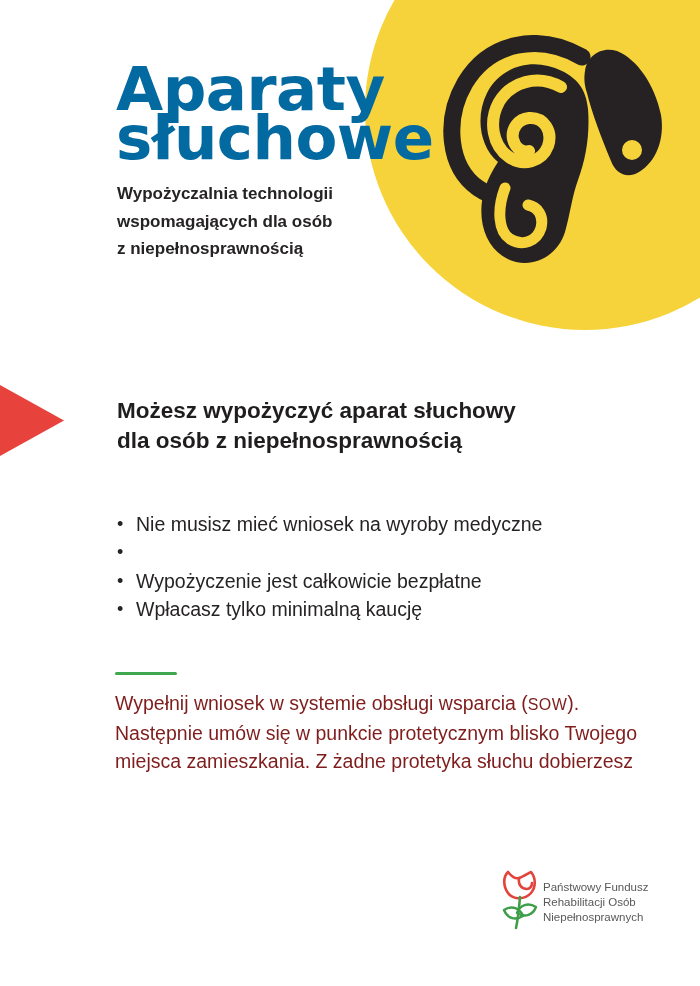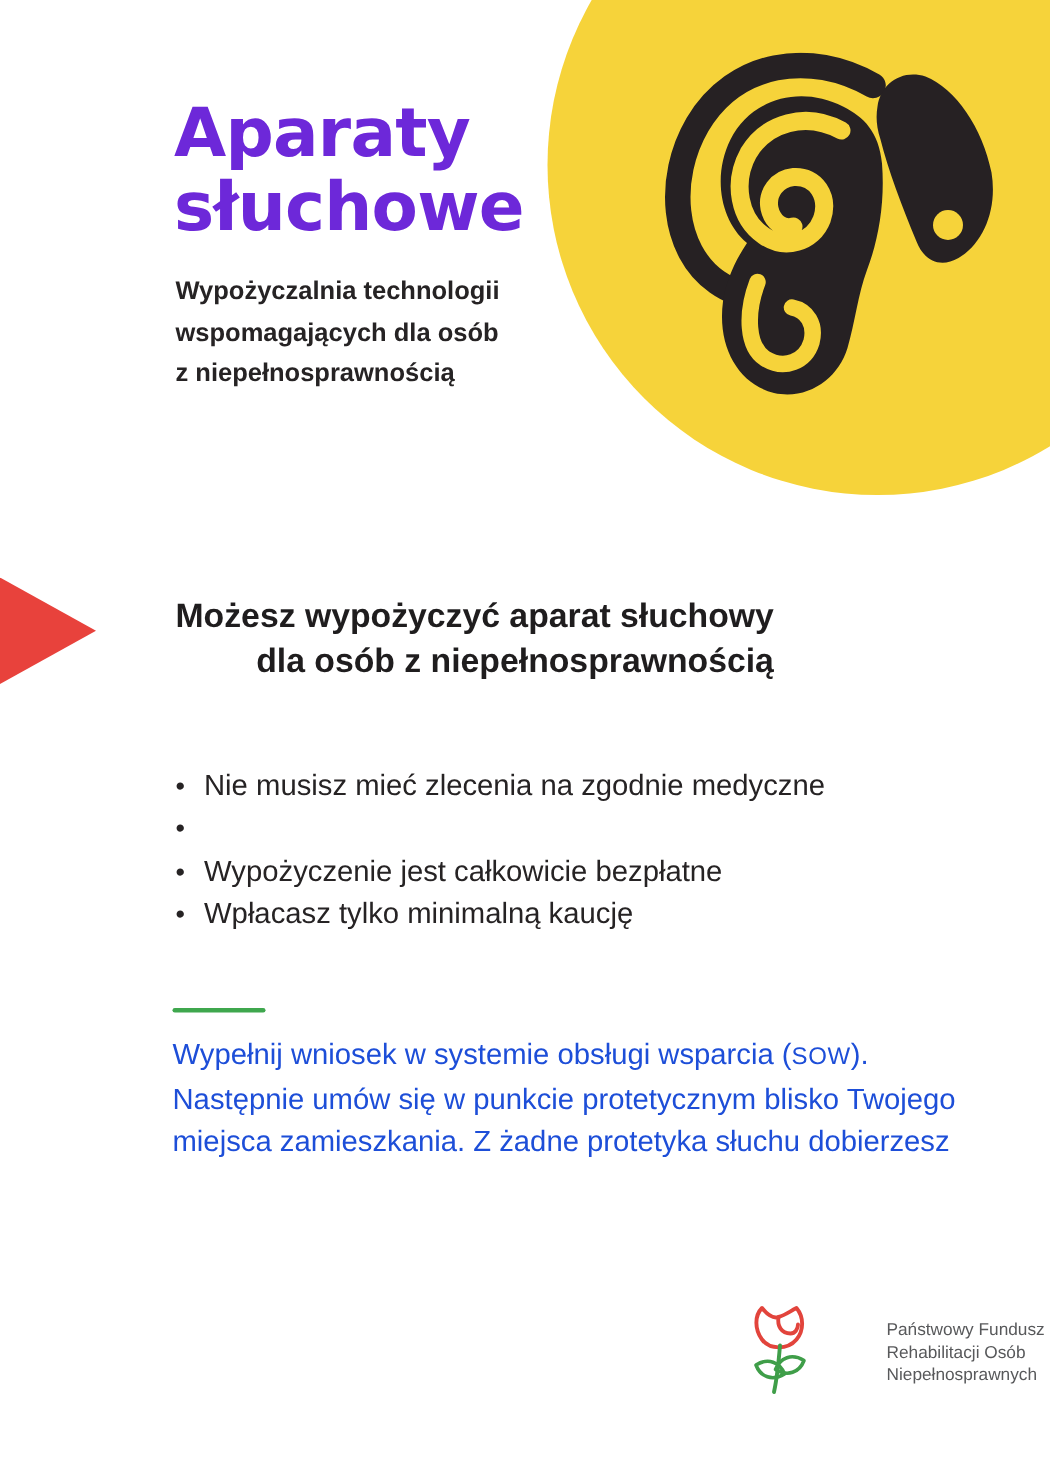--- a/index.html
+++ b/index.html
@@ -8,56 +8,56 @@
     overflow:hidden; font-family:"Liberation Sans", sans-serif; color:#262324;
   }
   
   .hero-circle{
     position:absolute; left:365px; top:-110px; width:440px; height:440px;
     border-radius:50%; background:#F6D33A;
   }
   .ear-icon{ position:absolute; left:440px; top:35px; width:232px; height:232px; }
   .title{
     position:absolute; left:116px; top:64px;
-    font-size:45px; line-height:49px; font-weight:800; letter-spacing:-0.5px;
-    color:#6d28d9; font-family:"DejaVu Sans","Liberation Sans",sans-serif;
+    font-size:61px; line-height:49px; font-weight:800; letter-spacing:-0.5px;
+    color:#0369a1; font-family:"DejaVu Sans","Liberation Sans",sans-serif;
   }
   .subtitle{
     position:absolute; left:117px; top:180px;
     font-size:17px; line-height:27.5px; font-weight:700; color:#262324;
   }
   
   .pointer{
     position:absolute; left:0; top:385px; width:64px; height:71px;
     background:#E8423C;
     clip-path:polygon(0 0, 100% 50%, 0 100%);
   }
   
   .offer-heading{
     position:absolute; left:117px; top:396px;
-    font-size:22.5px; line-height:29.5px; font-weight:700; color:#1f1d1e;text-align:right;
+    font-size:22.5px; line-height:29.5px; font-weight:700; color:#1f1d1e;
   }
   .bullet-list{ position:absolute; left:117px; top:510px; font-size:19.5px; line-height:28.3px; }
   .bullet-row{ display:flex; }
   .bullet-marker{ width:19px; flex:0 0 19px; font-size:18px; }
   
   .divider{
     position:absolute; left:115px; top:672px; width:62px; height:3px;
     border-radius:2px; background:#3FA74E;
   }
   .paragraph{
     position:absolute; left:115px; top:689px; width:560px;
-    font-size:19.5px; line-height:28.2px; color:#1d4ed8;
+    font-size:19.5px; line-height:28.2px; color:#7f1d1d;
   }
   .sow{ font-size:16px; letter-spacing:0.4px; }
   
   .logo-flower{ position:absolute; left:500px; top:869px; width:42px; height:62px; }
   .logo-text{
     position:absolute; left:543px; top:880px;
-    font-size:11.5px; line-height:15.2px; color:#58595B;margin-left:48px;
+    font-size:11.5px; line-height:15.2px; color:#58595B;
   }
 </style>
 </head>
 <body>
 
 <div class="poster">
 
   <div class="hero-circle"></div>
   <div class="ear-icon">
     <svg viewBox="0 0 232 232" width="232" height="232" aria-hidden="true">
@@ -93,21 +93,21 @@
   <div class="pointer"></div>
 
   <div class="offer-heading">
     <div>Możesz wypożyczyć aparat słuchowy</div>
     <div>dla osób z niepełnosprawnością</div>
   </div>
 
   <div class="bullet-list">
     <div class="bullet-row">
       <span class="bullet-marker">•</span>
-      <span>Nie musisz mieć zlecenia na zgodnie medyczne</span>
+      <span>Nie musisz mieć wniosek na wyroby medyczne</span>
     </div>
     <div class="bullet-row">
       <span class="bullet-marker">•</span>
     </div>
     <div class="bullet-row">
       <span class="bullet-marker">•</span>
       <span>Wypożyczenie jest całkowicie bezpłatne</span>
     </div>
     <div class="bullet-row">
       <span class="bullet-marker">•</span>

